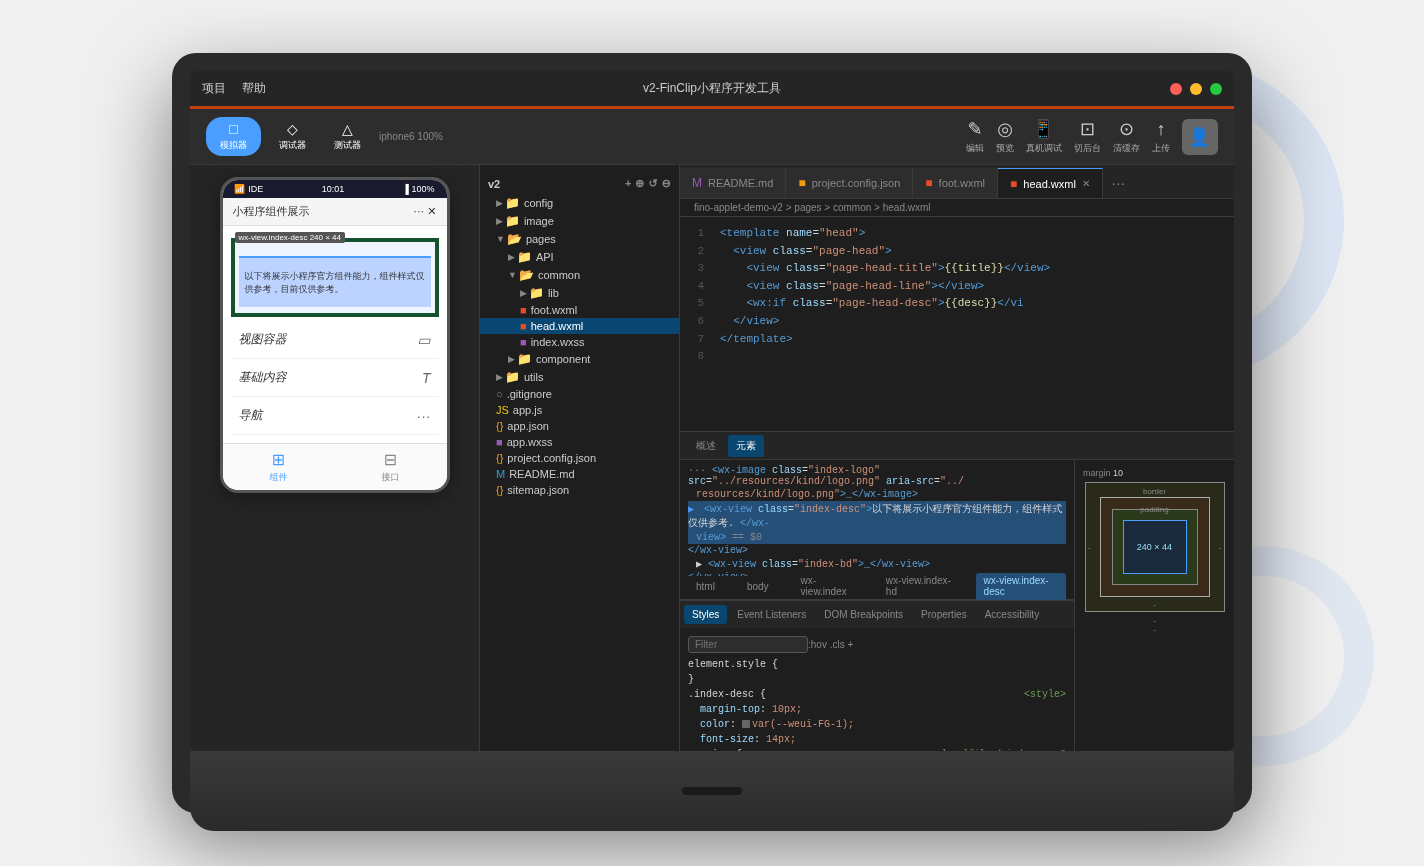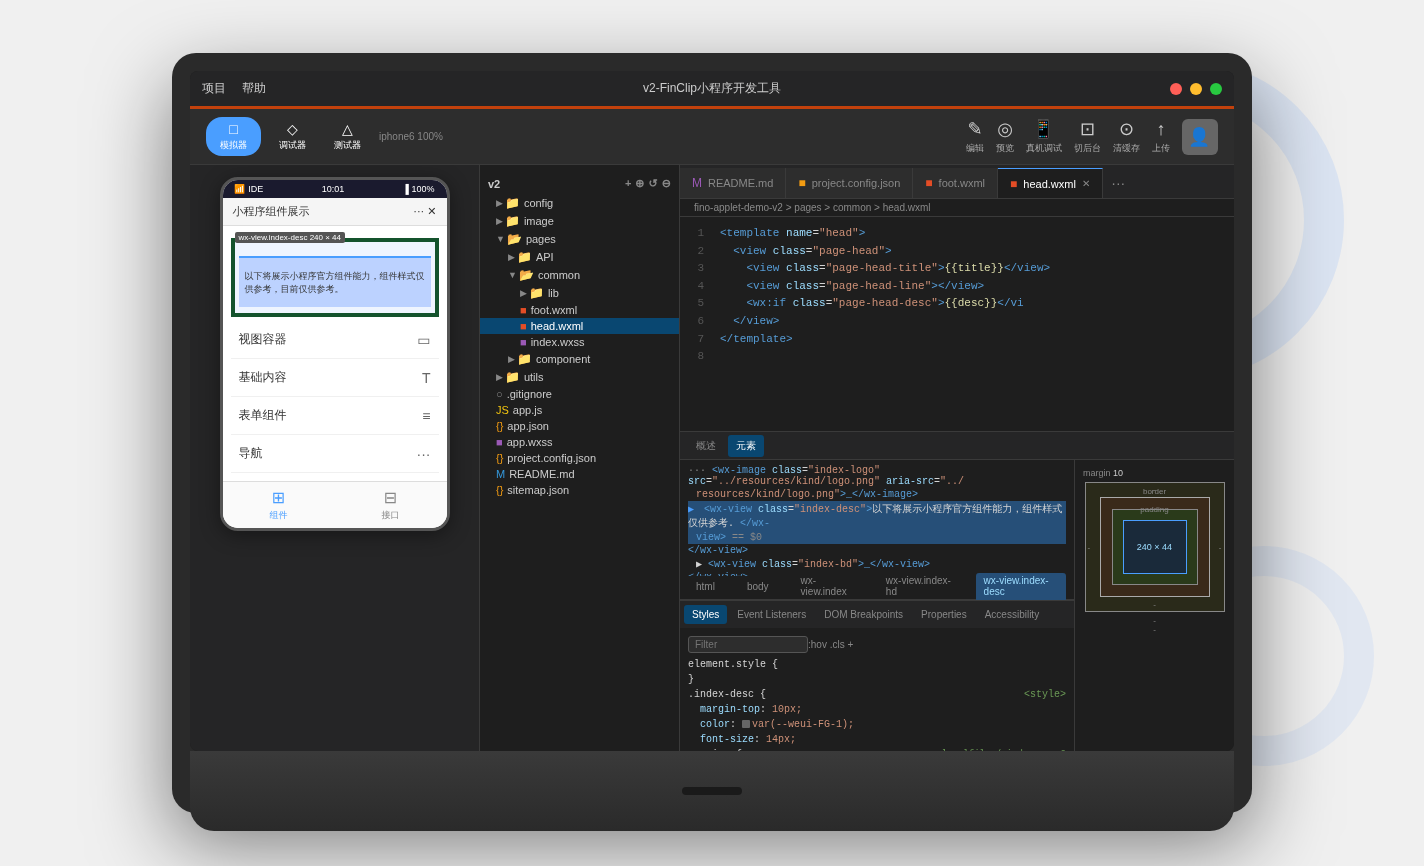--- a/index.html
+++ b/index.html
@@ -291,20 +291,21 @@
     }
 
     .phone-menu-item {
       display: flex;
       justify-content: space-between;
       align-items: center;
       padding: 10px 8px;
       border-bottom: 1px solid #f0f0f0;
       font-size: 12px;
       color: #333;
+      font-style: italic;
     }
 
     .phone-menu-icon {
       color: #666;
       font-size: 14px;
     }
 
     .phone-bottom-nav {
       display: flex;
       border-top: 1px solid #ddd;
@@ -788,24 +789,20 @@
                 <div class="component-desc">以下将展示小程序官方组件能力，组件样式仅供参考，目前仅供参考。</div>
               </div>
 
               <div class="phone-menu-item">
                 <span>视图容器</span>
                 <span class="phone-menu-icon">▭</span>
               </div>
               <div class="phone-menu-item">
                 <span>基础内容</span>
                 <span class="phone-menu-icon">T</span>
-              </div>
-              <div class="phone-menu-item">
-                <span>表单组件</span>
-                <span class="phone-menu-icon">≡</span>
               </div>
               <div class="phone-menu-item">
                 <span>导航</span>
                 <span class="phone-menu-icon">···</span>
               </div>
             </div>
 
             <div class="phone-bottom-nav">
               <div class="phone-nav-item active-nav">
                 <span class="phone-nav-icon">⊞</span>

